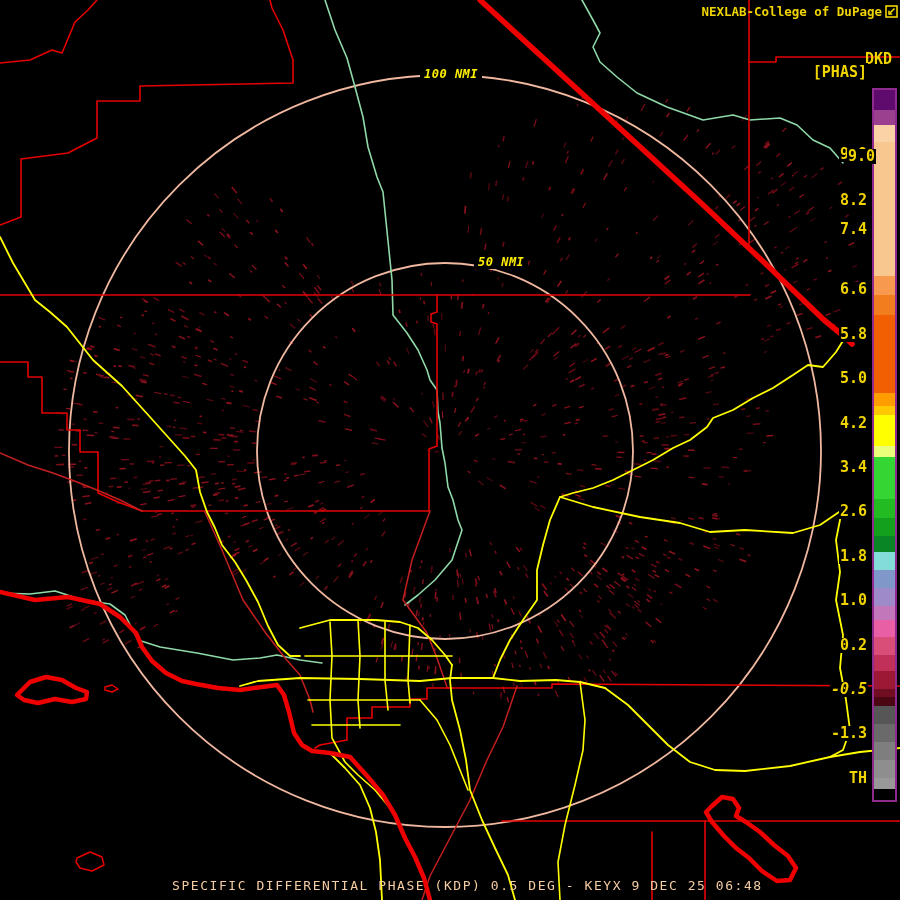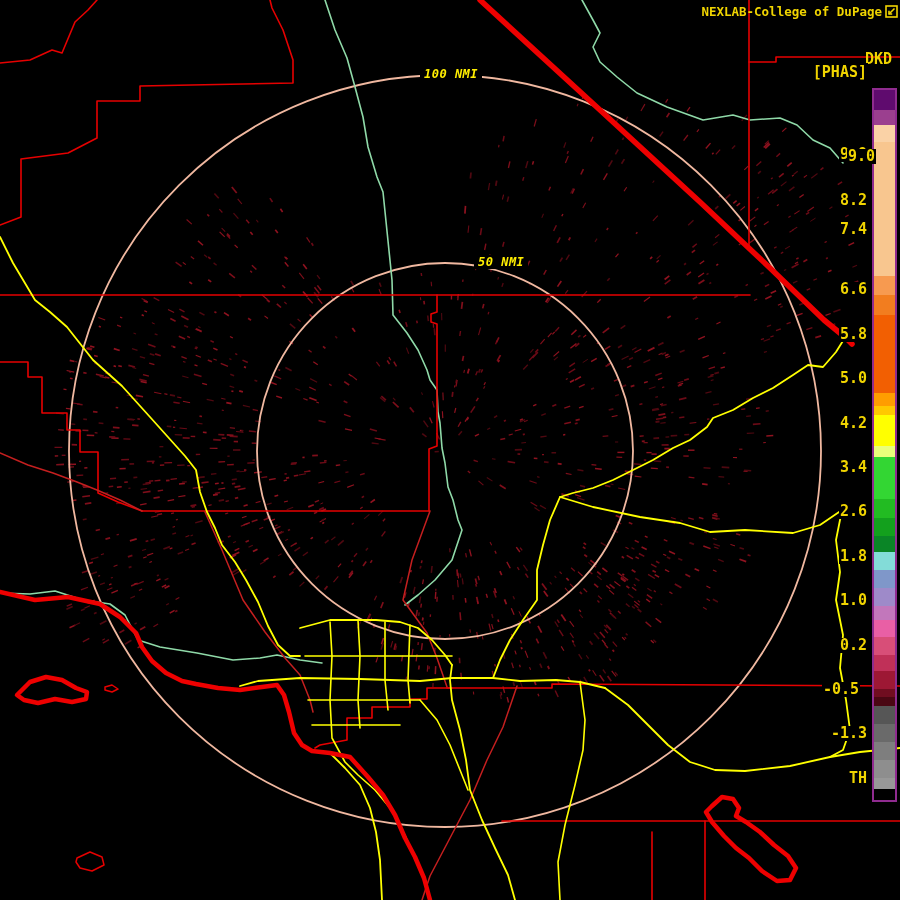--- a/index.html
+++ b/index.html
@@ -1332,22 +1332,23 @@
       <div class="cbar-label" style="top: 222px; right: 32px;">7.4</div>
       <div class="cbar-label" style="top: 282px; right: 32px;">6.6</div>
       <div class="cbar-label" style="top: 327px; right: 32px;">5.8</div>
       <div class="cbar-label" style="top: 371px; right: 32px;">5.0</div>
       <div class="cbar-label" style="top: 416px; right: 32px;">4.2</div>
       <div class="cbar-label" style="top: 460px; right: 32px;">3.4</div>
       <div class="cbar-label" style="top: 504px; right: 32px;">2.6</div>
       <div class="cbar-label" style="top: 549px; right: 32px;">1.8</div>
       <div class="cbar-label" style="top: 593px; right: 32px; text-align: center;">1.0</div>
       <div class="cbar-label" style="top: 638px; right: 32px;">0.2</div>
-      <div class="cbar-label" style="top: 682px; right: 40px;">-0.5</div>
+      <div class="cbar-label" style="top: 682px; right: 32px; font-style: italic;">-0.5</div>
       <div class="cbar-label" style="top: 726px; right: 32px;">-1.3</div>
       <div class="cbar-label" style="top: 771px; right: 32px;">TH</div>
     </div>
   <div id="ring-labels">
       <div class="ring-label" style="left: 420px; top: 67px;">100 NMI</div>
       <div class="ring-label" style="left: 426px; top: 255px; margin-left: 48px;">50 NMI</div>
     </div>
 
+  <div id="caption">SPECIFIC DIFFERENTIAL PHASE (KDP) 0.5 DEG - KEYX 9 DEC 25 06:48</div>
 </div>
 
 </body></html>

